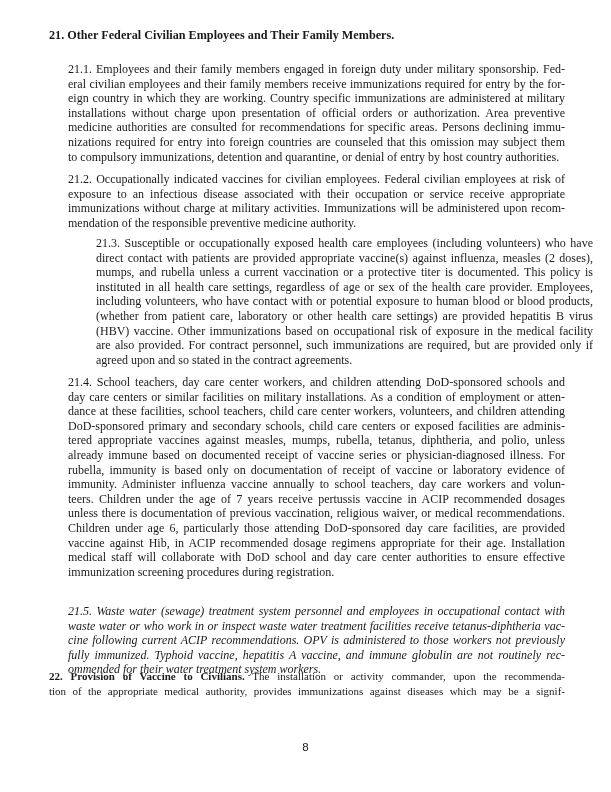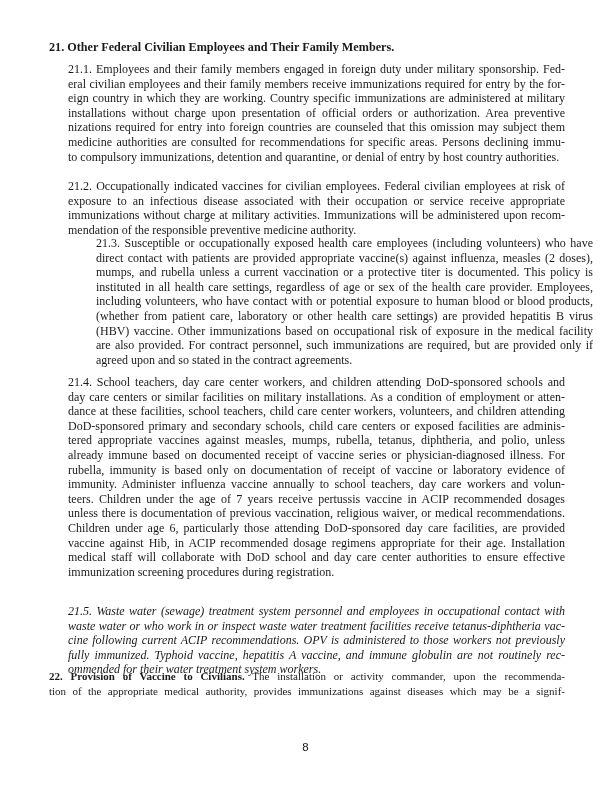--- a/index.html
+++ b/index.html
@@ -12,33 +12,33 @@
   .sec22 { position: absolute; left: 49px; width: 516px; font-size: 11px; }
   .sec22 .ln { display: block; height: 14.6px; line-height: 14.6px; white-space: nowrap; text-align: justify; text-align-last: justify; }
   .sec22 b { font-weight: bold; }
   .pagenum { position: absolute; left: 0; width: 611px; top: 741px; text-align: center; font-family: "Liberation Sans", sans-serif; font-size: 11.5px; }
 </style>
 </head>
 <body>
 
 <div class="page">
 
-  <div class="heading" style="top:40px;">21.  Other Federal Civilian Employees and Their Family Members.</div>
+  <div class="heading" style="top:28px;">21.  Other Federal Civilian Employees and Their Family Members.</div>
 
   <div class="para" style="top:62px;">
     <span class="ln">21.1.  Employees and their family members engaged in foreign duty under military sponsorship.  Fed-</span>
     <span class="ln">eral civilian employees and their family members receive immunizations required for entry by the for-</span>
     <span class="ln">eign country in which they are working.  Country specific immunizations are administered at military</span>
     <span class="ln">installations without charge upon presentation of official orders or authorization.  Area preventive</span>
+    <span class="ln">medicine authorities are consulted for recommendations for specific areas.  Persons declining immu-</span>
     <span class="ln">nizations required for entry into foreign countries are counseled that this omission may subject them</span>
-    <span class="ln">medicine authorities are consulted for recommendations for specific areas.  Persons declining immu-</span>
     <span class="ln last">to compulsory immunizations, detention and quarantine, or denial of entry by host country authorities.</span>
   </div>
 
-  <div class="para" style="top:179px;">
+  <div class="para" style="top:172px;">
     <span class="ln">21.2.  Occupationally indicated vaccines for civilian employees.  Federal civilian employees at risk of</span>
     <span class="ln">exposure to an infectious disease associated with their occupation or service receive appropriate</span>
     <span class="ln">immunizations without charge at military activities.  Immunizations will be administered upon recom-</span>
     <span class="ln last">mendation of the responsible preventive medicine authority.</span>
   </div>
 
   <div class="para" style="top:236px;margin-left:28px;">
     <span class="ln">21.3.  Susceptible or occupationally exposed health care employees (including volunteers) who have</span>
     <span class="ln">direct contact with patients are provided appropriate vaccine(s) against influenza, measles (2 doses),</span>
     <span class="ln">mumps, and rubella unless a current vaccination or a protective titer is documented. This policy is</span>

